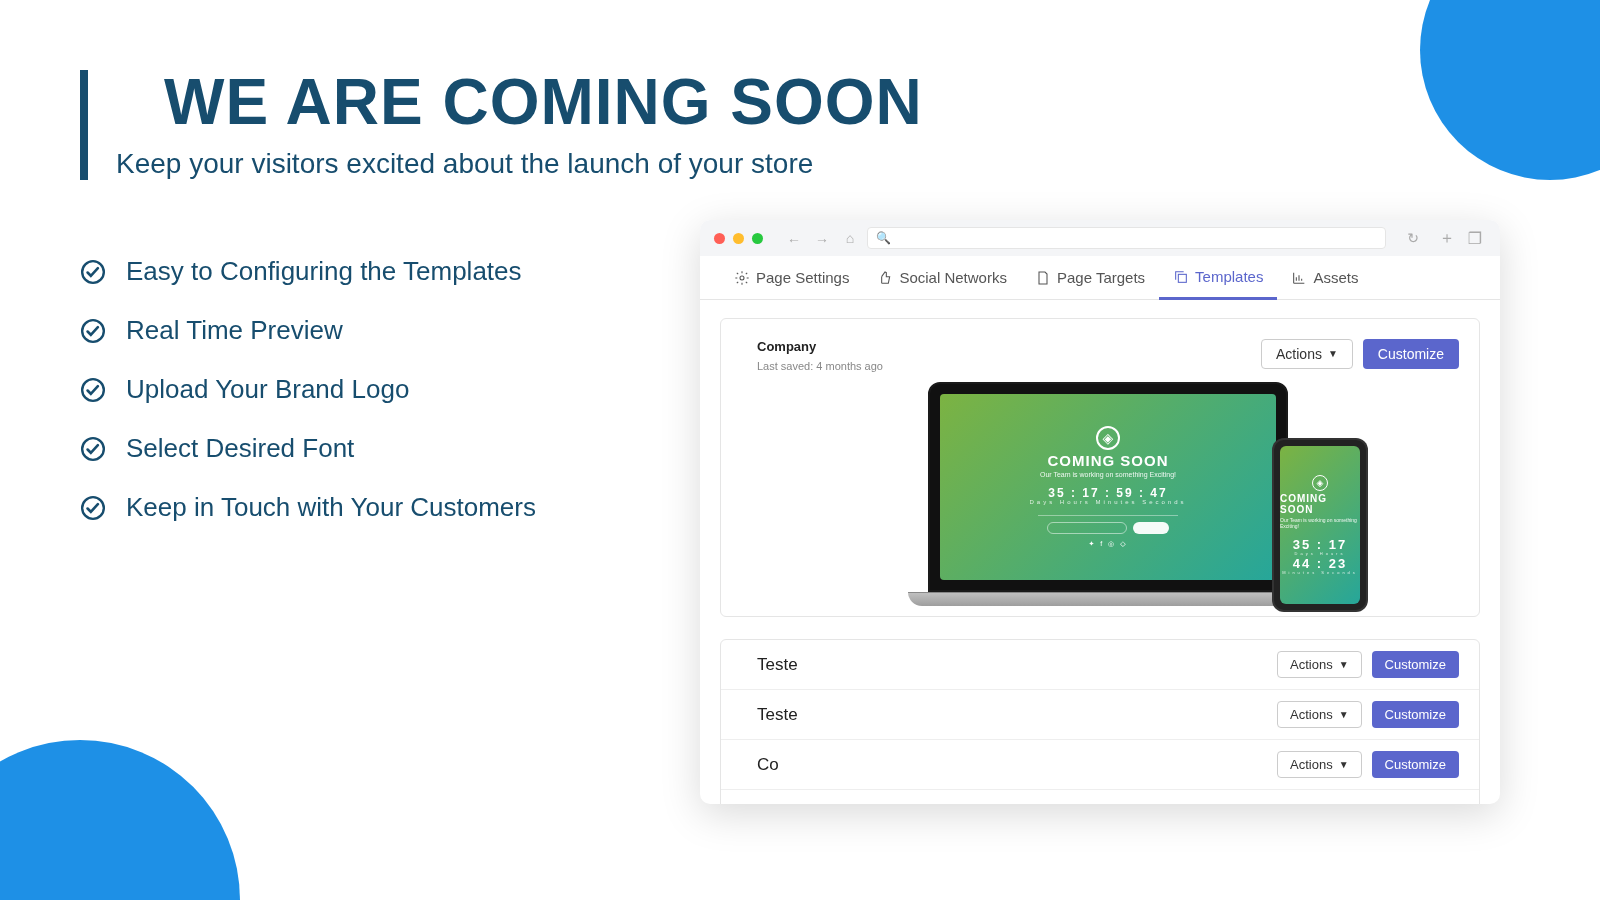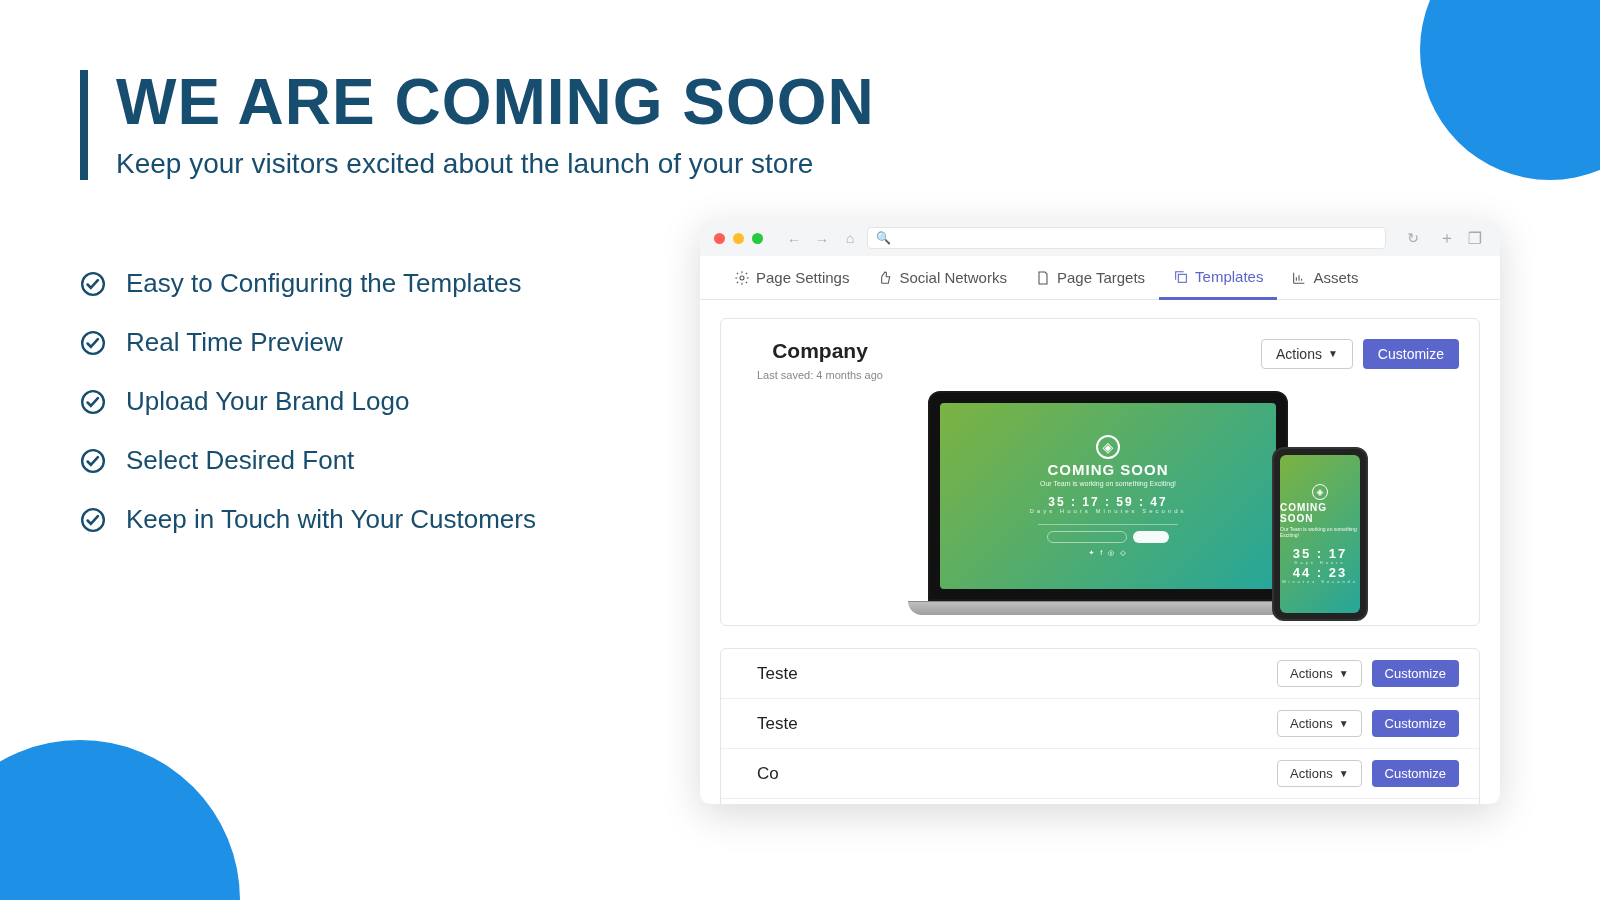--- a/index.html
+++ b/index.html
@@ -1,42 +1,42 @@
 <!DOCTYPE html>
 <html><head>
 <meta charset="utf-8">
 <style>
   * { box-sizing: border-box; margin: 0; padding: 0; }
   html, body { width: 1600px; height: 900px; font-family: -apple-system, "Segoe UI", Helvetica, Arial, sans-serif; background: #fff; overflow: hidden; }
   .page { position: relative; width: 1600px; height: 900px; }
   .blob-tr { position: absolute; top: -80px; right: -80px; width: 260px; height: 260px; background: #1E90E6; border-radius: 50%; }
   .blob-bl { position: absolute; bottom: -160px; left: -80px; width: 320px; height: 320px; background: #1E90E6; border-radius: 50%; }
   .heading-wrap { position: absolute; top: 70px; left: 80px; border-left: 8px solid #174D6E; padding-left: 28px; }
-  .title { font-size: 64px; font-weight: 800; letter-spacing: 1px; color: #174D6E; text-transform: uppercase; line-height: 1; }
+  .title { font-size: 64px; font-weight: 800; letter-spacing: 1px; color: #174D6E; text-transform: uppercase; line-height: 1; margin-left: 48px; }
   .subtitle { margin-top: 14px; font-size: 28px; color: #174D6E; }
-  .features { position: absolute; top: 268px; left: 80px; text-align: right; }
+  .features { position: absolute; top: 256px; left: 80px; text-align: right; }
   .feature { display: flex; align-items: center; margin-bottom: 28px; }
   .feature .check { width: 26px; height: 26px; margin-right: 20px; flex-shrink: 0; }
   .feature span.txt { font-size: 26px; color: #174D6E; }
   .browser { position: absolute; top: 220px; left: 700px; width: 800px; height: 584px; border-radius: 10px; background: #fff; box-shadow: 0 10px 40px rgba(0,0,0,0.15); overflow: hidden; }
   .bar { height: 36px; background: #f4f5f7; display: flex; align-items: center; padding: 0 14px; }
   .dots { display: flex; gap: 8px; margin-right: 20px; }
   .dot { width: 11px; height: 11px; border-radius: 50%; }
   .dot.r { background: #ff5f56; } .dot.y { background: #ffbd2e; } .dot.g { background: #27c93f; }
   .navbtn { width: 22px; height: 22px; display: flex; align-items: center; justify-content: center; color: #aaa; font-size: 14px; margin-right: 6px; }
   .addr { flex: 1; height: 22px; background: #fff; border: 1px solid #e5e5e5; border-radius: 4px; display: flex; align-items: center; padding: 0 8px; color: #bbb; font-size: 12px; margin-right: 10px; }
   .reload { color: #aaa; margin-left: 6px; }
   .plus, .copy { width: 22px; height: 22px; display: flex; align-items: center; justify-content: center; color: #aaa; margin-left: 6px; }
   .tabs { display: flex; border-bottom: 1px solid #e5e5e5; padding: 0 20px; }
   .tab { display: flex; align-items: center; gap: 6px; padding: 12px 14px; font-size: 15px; color: #555; cursor: pointer; }
   .tab.active { color: #5b66cc; border-bottom: 3px solid #5b66cc; margin-bottom: -1px; }
   .content { padding: 18px 20px 0 20px; }
   .card { border: 1px solid #e5e5e5; border-radius: 6px; padding: 20px 20px 10px 36px; margin-bottom: 22px; background: #fff; }
   .card-head { display: flex; align-items: flex-start; }
-  .card-title { font-size: 21px; font-weight: 700; color: #222; text-align: center; }
+  .card-title { font-size: 13px; font-weight: 700; color: #222; }
   .card-sub { font-size: 11px; color: #888; margin-top: 6px; }
   .btns { margin-left: auto; display: flex; gap: 10px; align-items: flex-end; }
   .btn { border-radius: 4px; font-size: 14px; padding: 7px 14px; cursor: pointer; border: 1px solid transparent; display: inline-flex; align-items: center; gap: 6px; line-height: 1; }
   .btn.outline { background: #fff; border-color: #ccc; color: #333; }
   .btn.primary { background: #5b66cc; color: #fff; }
   .caret { font-size: 10px; }
   .preview { margin-top: 10px; display: flex; justify-content: center; }
   .laptop { position: relative; width: 360px; }
   .lap-screen { width: 360px; height: 210px; background: #111; border-radius: 12px 12px 0 0; padding: 10px; border: 2px solid #1a1a1a; }
   .lap-inner { width: 100%; height: 100%; border-radius: 4px; background: linear-gradient(135deg, #7CB342 0%, #26A69A 100%); display: flex; flex-direction: column; align-items: center; justify-content: center; color: #fff; position: relative; overflow: hidden; }

